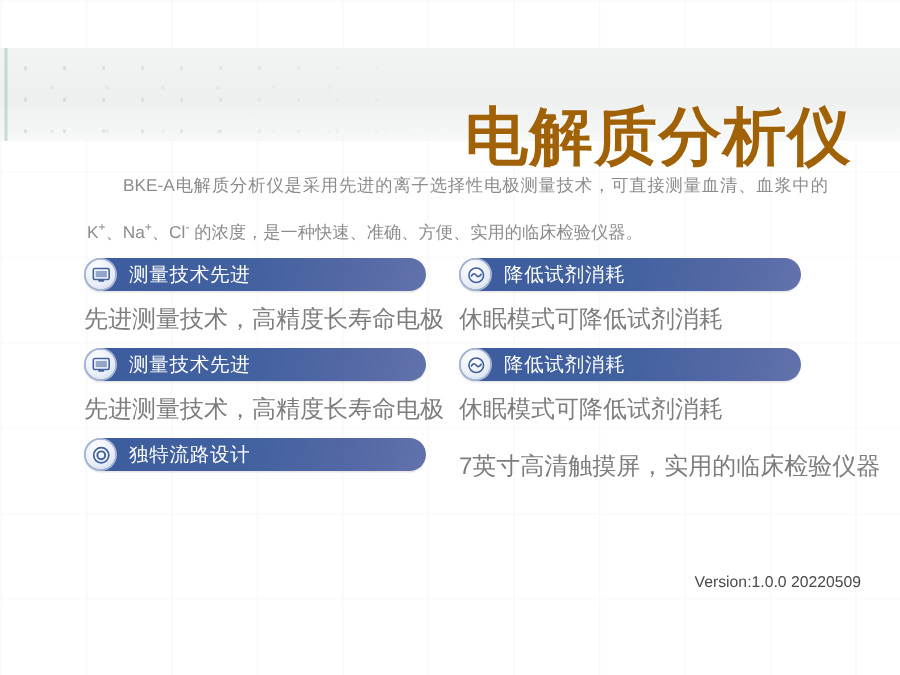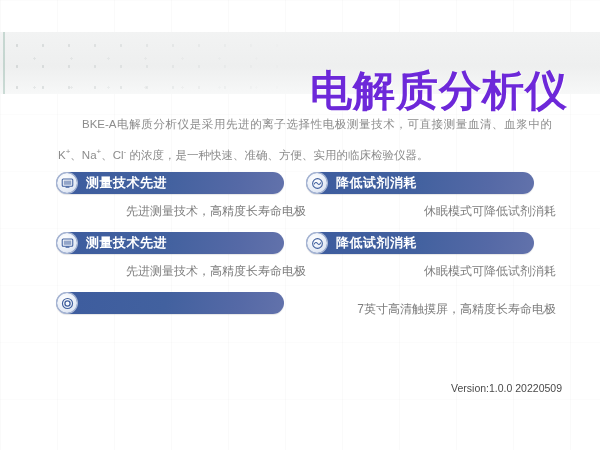--- a/index.html
+++ b/index.html
@@ -61,21 +61,21 @@
   .title {
     position: absolute;
     left: 0;
     right: 32px;
     top: 38px;
     text-align: right;
     font-family: "DejaVu Sans", "Liberation Sans", sans-serif;
     font-size: 42px;
     font-weight: bold;
     letter-spacing: 1px;
-    color: #6d28d9;
+    color: #a16207;
     line-height: 50px;
     text-shadow: 1px 1px 0 rgba(255,255,255,0.75);
     white-space: nowrap;
   }
 
   
   .desc {
     position: absolute;
     left: 58px;
     top: 98px;
@@ -121,37 +121,36 @@
     display: flex;
     align-items: center;
     justify-content: center;
     box-shadow: 0 0 0 1px rgba(255,255,255,0.55);
   }
   .pill-icon svg { display: block; }
   .pill-title {
     margin-left: 30px;
     color: #ffffff;
     font-size: 13px;
-    font-weight: bold;
+    font-weight: normal;
     letter-spacing: 0.5px;
     white-space: nowrap;
   }
   .feature-sub {
     margin-top: 9px;
     margin-left: 0px;
-    font-size: 12px;
+    font-size: 16px;
     color: #7d7d7d;
     white-space: nowrap;
-    text-align: right;
   }
 
   
   .version {
     position: absolute;
-    right: 38px;
+    right: 26px;
     top: 382px;
     font-size: 10.5px;
     color: #4a4a4a;
   }
 </style>
 </head>
 <body>
 
 <div class="page-grid"></div>
 <div class="header-band">
@@ -222,22 +221,23 @@
   </div>
 
   <div class="feature">
     <div class="pill">
       <span class="pill-icon">
         <svg width="13" height="13" viewBox="0 0 16 16">
           <circle cx="8" cy="8" r="6.2" fill="none" stroke="#41609e" stroke-width="1.4"></circle>
           <circle cx="8" cy="8" r="3.2" fill="none" stroke="#41609e" stroke-width="1.6"></circle>
         </svg>
       </span>
-    </div>
-  </div>
-
-  <div class="feature">
-    <div class="feature-sub">7英寸高清触摸屏，高精度长寿命电极</div>
+      <span class="pill-title">独特流路设计</span>
+    </div>
+  </div>
+
+  <div class="feature">
+    <div class="feature-sub">7英寸高清触摸屏，实用的临床检验仪器</div>
   </div>
 
 </div>
 
 <div class="version">Version:1.0.0 20220509</div>
 
 </body></html>

